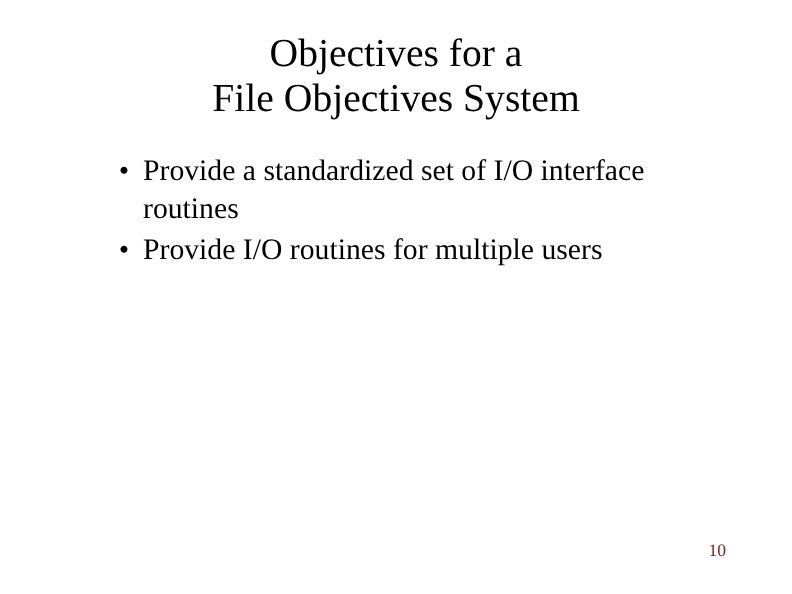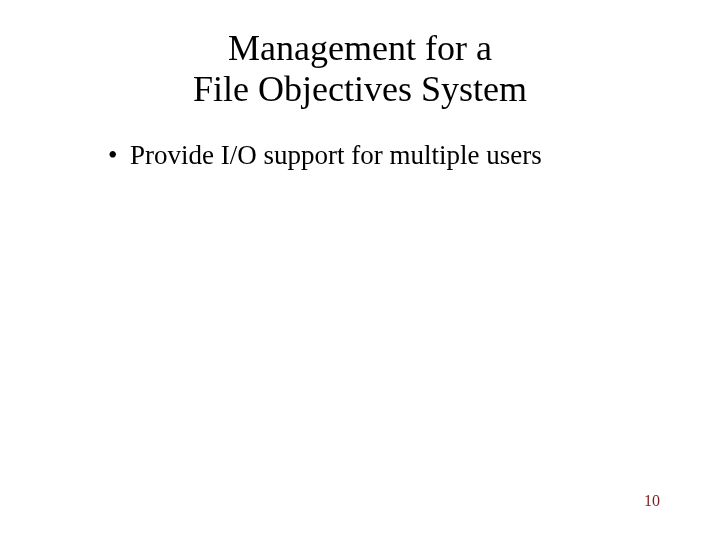--- a/index.html
+++ b/index.html
@@ -53,22 +53,25 @@
       right: 60px;
       font-size: 16px;
       color: #7f1d1d;
     }
   </style>
 </head>
 <body>
 
 <div class="slide">
   <h1 class="title">
-    <span>Management for a</span><br>
+    <span>Objectives for a</span><br>
     <span>File Objectives System</span>
   </h1>
   <ul class="bullet-list">
     <li class="bullet-item">
-      <span>Provide I/O support for multiple users</span>
+      <span>Provide a standardized set of I/O interface routines</span>
+    </li>
+    <li class="bullet-item">
+      <span>Provide I/O routines for multiple users</span>
     </li>
   </ul>
   <div class="page-number">10</div>
 </div>
 
 </body></html>

